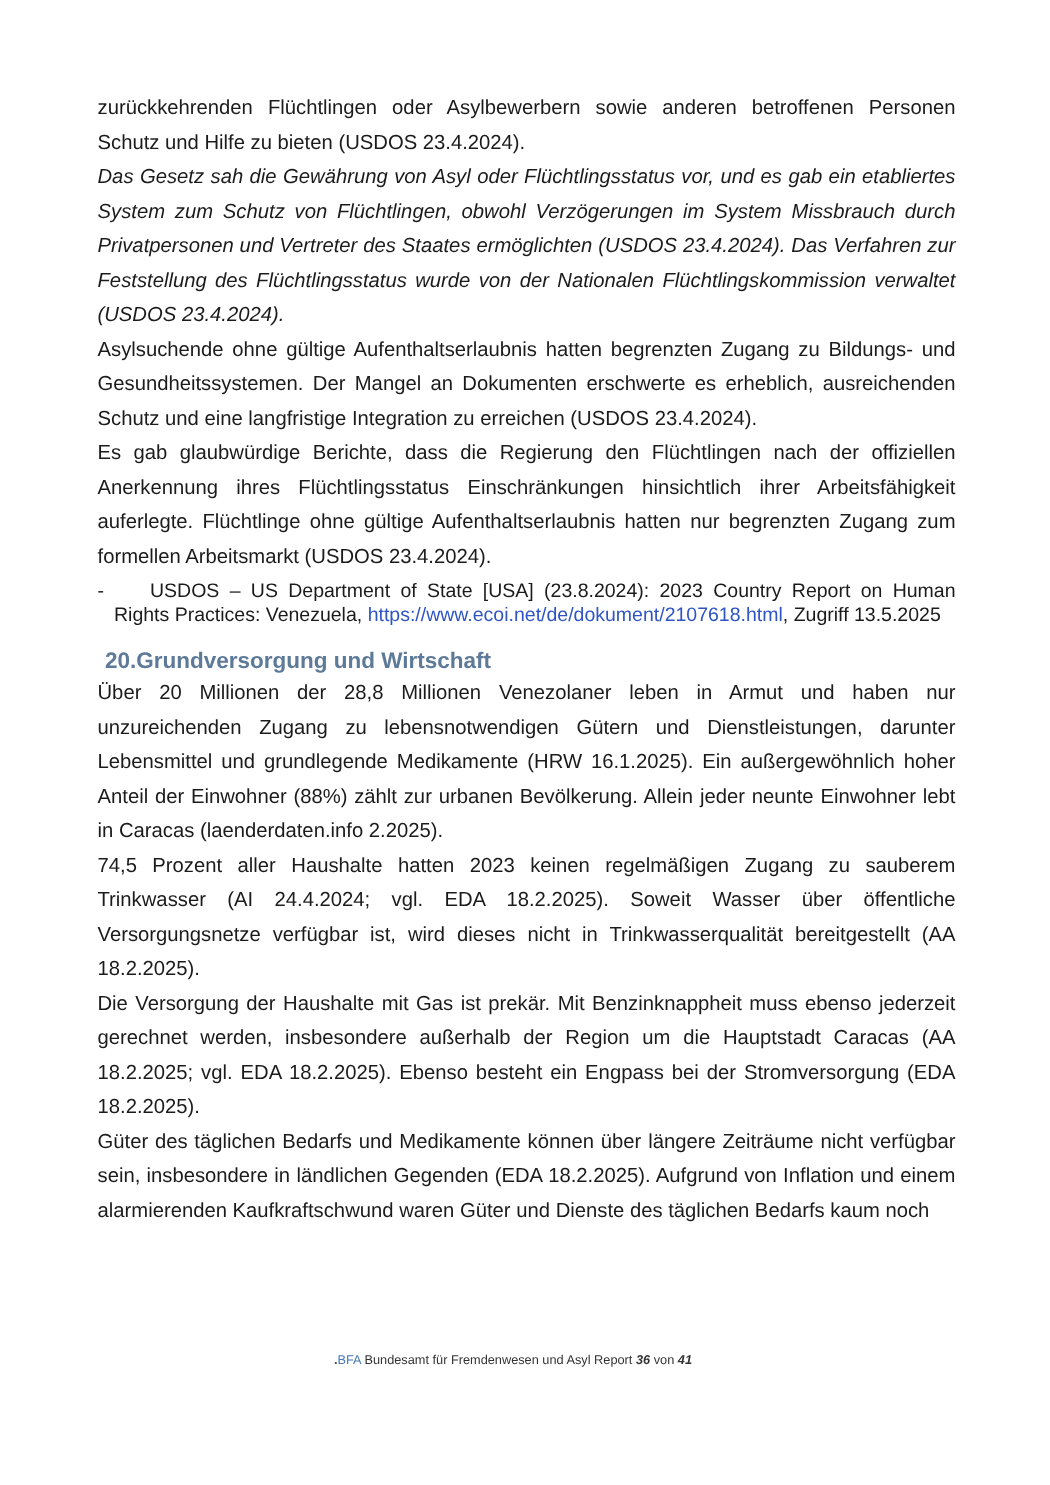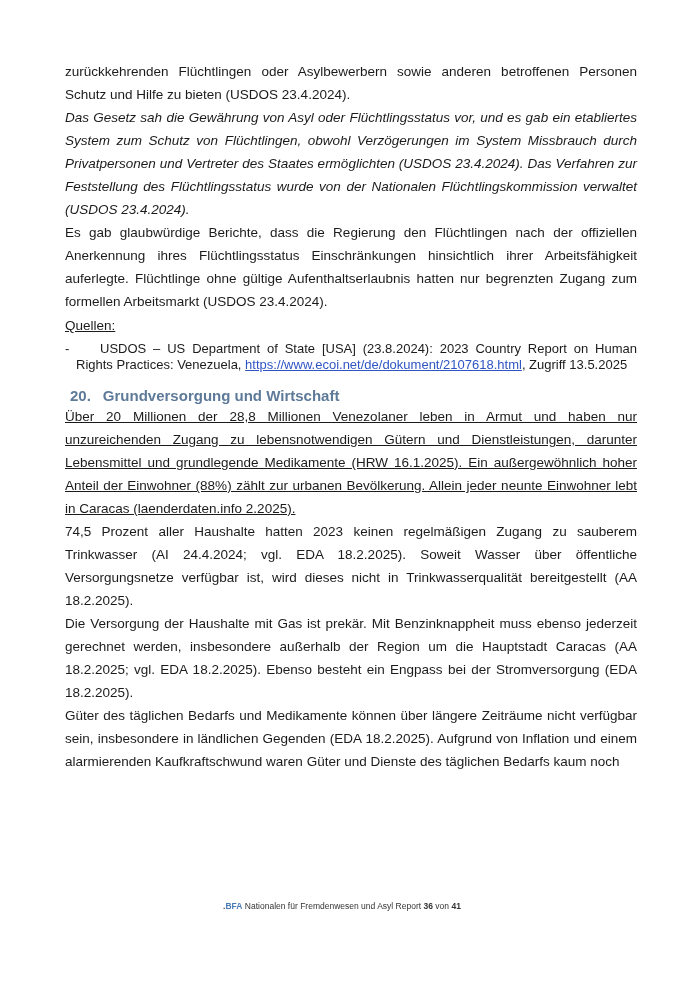--- a/index.html
+++ b/index.html
@@ -28,21 +28,21 @@
   p.body {
     margin: 0;
     font-size: 13.5px;
     line-height: 23px;
     text-align: justify;
     color: var(--body-color);
   }
   .mt30 { margin-top: 30px; font-style: italic; }
   .mt19 { margin-top: 19px; }
   .mt18 { margin-top: 18px; }
-  .mt10 { margin-top: 10px; text-decoration: underline; }
+  .mt10 { margin-top: 10px; }
   .quellen {
     margin: 1px 0 0 0;
     font-size: 13.5px;
     line-height: 23px;
   }
   .quellen .ul { text-decoration: underline; }
   .source-item {
     position: relative;
     margin-top: 4px;
     padding-left: 11px;
@@ -52,75 +52,74 @@
     text-indent: 24px;
   }
   .source-item .dash {
     position: absolute;
     left: 0;
     top: 0;
     text-indent: 0;
   }
   .link {
     color: var(--link-color);
-    text-decoration: underline;
     cursor: pointer;
   }
   .heading {
     margin: 15px 0 0 0;
     padding-left: 5px;
     font-size: 15px;
     line-height: 18px;
     font-weight: bold;
     color: var(--heading-color);
   }
-  .heading .htitle { margin-left: 12px; }
+  .heading .htitle { margin-left: 0; }
   .footer {
     position: absolute;
     left: 0;
     right: 0;
     top: 901px;
     text-align: center;
     font-size: 8.5px;
     line-height: 11px;
     color: var(--footer-color);
   }
   .footer .logo-prefix { font-weight: bold; color: #444444; }
-  .footer .logo { font-weight: bold; color: var(--logo-color); }
-  .footer b { font-weight: bold; }
+  .footer .logo { font-weight: normal; color: var(--logo-color); }
+  .footer b { font-weight: bold; font-style: italic; }
 </style>
 </head>
 <body>
 
 <div class="page">
   <div class="content">
 
     <p class="body">zurückkehrenden Flüchtlingen oder Asylbewerbern sowie anderen betroffenen Personen Schutz und Hilfe zu bieten (USDOS 23.4.2024).</p>
 
     <p class="body mt30">Das Gesetz sah die Gewährung von Asyl oder Flüchtlingsstatus vor, und es gab ein etabliertes System zum Schutz von Flüchtlingen, obwohl Verzögerungen im System Missbrauch durch Privatpersonen und Vertreter des Staates ermöglichten (USDOS 23.4.2024). Das Verfahren zur Feststellung des Flüchtlingsstatus wurde von der Nationalen Flüchtlingskommission verwaltet (USDOS 23.4.2024).</p>
 
+    <p class="body">Asylsuchende ohne gültige Aufenthaltserlaubnis hatten begrenzten Zugang zu Bildungs- und Gesundheitssystemen. Der Mangel an Dokumenten erschwerte es erheblich, ausreichenden Schutz und eine langfristige Integration zu erreichen (USDOS 23.4.2024).</p>
 
     <p class="body">Es gab glaubwürdige Berichte, dass die Regierung den Flüchtlingen nach der offiziellen Anerkennung ihres Flüchtlingsstatus Einschränkungen hinsichtlich ihrer Arbeitsfähigkeit auferlegte. Flüchtlinge ohne gültige Aufenthaltserlaubnis hatten nur begrenzten Zugang zum formellen Arbeitsmarkt (USDOS 23.4.2024).</p>
 
-    <p class="quellen"><span class="ul">Quellen:</span></p>
 
     <div class="source-item"><span class="dash">-</span><span>USDOS – US Department of State [USA] (23.8.2024): 2023 Country Report on Human Rights Practices: Venezuela, </span><a class="link">https://www.ecoi.net/de/dokument/2107618.html</a><span>, Zugriff 13.5.2025</span></div>
 
     <h2 class="heading"><span class="hnum">20.</span><span class="htitle">Grundversorgung und Wirtschaft</span></h2>
 
     <p class="body mt10">Über 20 Millionen der 28,8 Millionen Venezolaner leben in Armut und haben nur unzureichenden Zugang zu lebensnotwendigen Gütern und Dienstleistungen, darunter Lebensmittel und grundlegende Medikamente (HRW 16.1.2025). Ein außergewöhnlich hoher Anteil der Einwohner (88%) zählt zur urbanen Bevölkerung. Allein jeder neunte Einwohner lebt in Caracas (laenderdaten.info 2.2025).</p>
 
     <p class="body mt19">74,5 Prozent aller Haushalte hatten 2023 keinen regelmäßigen Zugang zu sauberem Trinkwasser (AI 24.4.2024; vgl. EDA 18.2.2025). Soweit Wasser über öffentliche Versorgungsnetze verfügbar ist, wird dieses nicht in Trinkwasserqualität bereitgestellt (AA 18.2.2025).</p>
 
     <p class="body">Die Versorgung der Haushalte mit Gas ist prekär. Mit Benzinknappheit muss ebenso jederzeit gerechnet werden, insbesondere außerhalb der Region um die Hauptstadt Caracas (AA 18.2.2025; vgl. EDA 18.2.2025). Ebenso besteht ein Engpass bei der Stromversorgung (EDA 18.2.2025).</p>
 
     <p class="body mt18">Güter des täglichen Bedarfs und Medikamente können über längere Zeiträume nicht verfügbar sein, insbesondere in ländlichen Gegenden (EDA 18.2.2025). Aufgrund von Inflation und einem alarmierenden Kaufkraftschwund waren Güter und Dienste des täglichen Bedarfs kaum noch</p>
 
   </div>
 
   <div class="footer"><span class="logo-prefix">.</span><span class="logo">BFA</span>
-    <span>Nationalen für Fremdenwesen und Asyl</span>
+    <span>Bundesamt für Fremdenwesen und Asyl</span>
     <span>Report</span>
     <b>36</b>
     <span>von</span>
     <b>41</b>
   </div>
 </div>
 
 </body></html>

